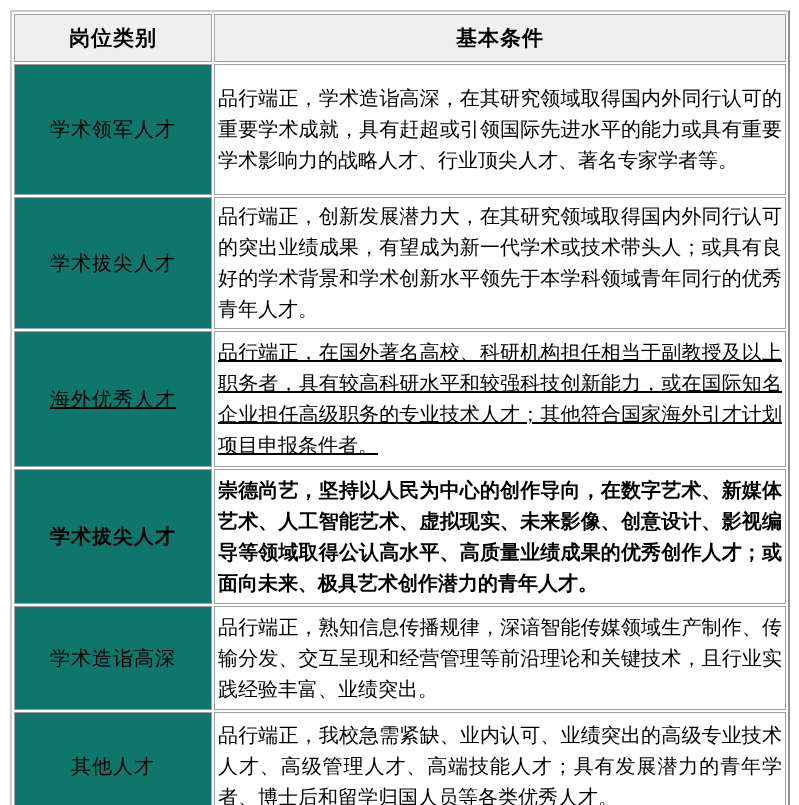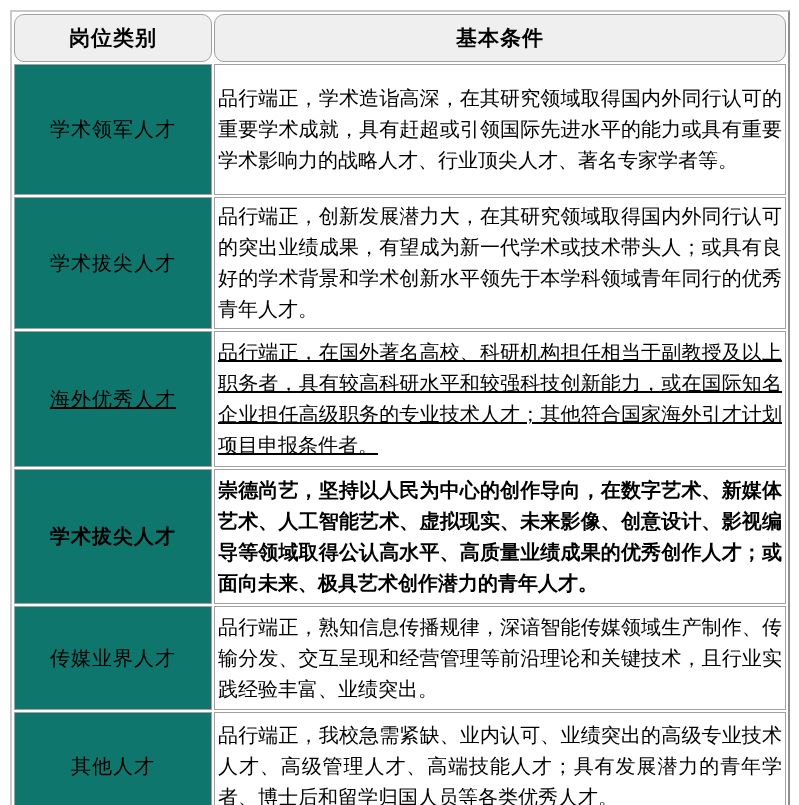--- a/index.html
+++ b/index.html
@@ -36,21 +36,20 @@
     font-size: 20px;
     color: #000000;
   }
   th {
     background: #efefef;
     font-weight: bold;
     font-size: 21px;
     height: 44px;
     text-align: center;
     letter-spacing: 1px;
-    border-radius: 10px;
   }
   td.category-cell {
     text-align: center;
     background: #0f766e;
     padding: 0 4px;
     letter-spacing: 1px;
   }
   td.condition-cell {
     background: #ffffff;
     padding: 2px 3px;
@@ -91,21 +90,21 @@
       </tr>
       <tr class="row-3">
         <td class="category-cell">海外优秀人才</td>
         <td class="condition-cell">品行端正，在国外著名高校、科研机构担任相当于副教授及以上职务者，具有较高科研水平和较强科技创新能力，或在国际知名企业担任高级职务的专业技术人才；其他符合国家海外引才计划项目申报条件者。</td>
       </tr>
       <tr class="row-4">
         <td class="category-cell">学术拔尖人才</td>
         <td class="condition-cell">崇德尚艺，坚持以人民为中心的创作导向，在数字艺术、新媒体艺术、人工智能艺术、虚拟现实、未来影像、创意设计、影视编导等领域取得公认高水平、高质量业绩成果的优秀创作人才；或面向未来、极具艺术创作潜力的青年人才。</td>
       </tr>
       <tr class="row-5">
-        <td class="category-cell">传媒业界人才</td>
+        <td class="category-cell">学术造诣高深</td>
         <td class="condition-cell">品行端正，熟知信息传播规律，深谙智能传媒领域生产制作、传输分发、交互呈现和经营管理等前沿理论和关键技术，且行业实践经验丰富、业绩突出。</td>
       </tr>
       <tr class="row-6">
         <td class="category-cell">其他人才</td>
         <td class="condition-cell">品行端正，我校急需紧缺、业内认可、业绩突出的高级专业技术人才、高级管理人才、高端技能人才；具有发展潜力的青年学者、博士后和留学归国人员等各类优秀人才。</td>
       </tr>
     </tbody>
   </table>
 </div>
 

